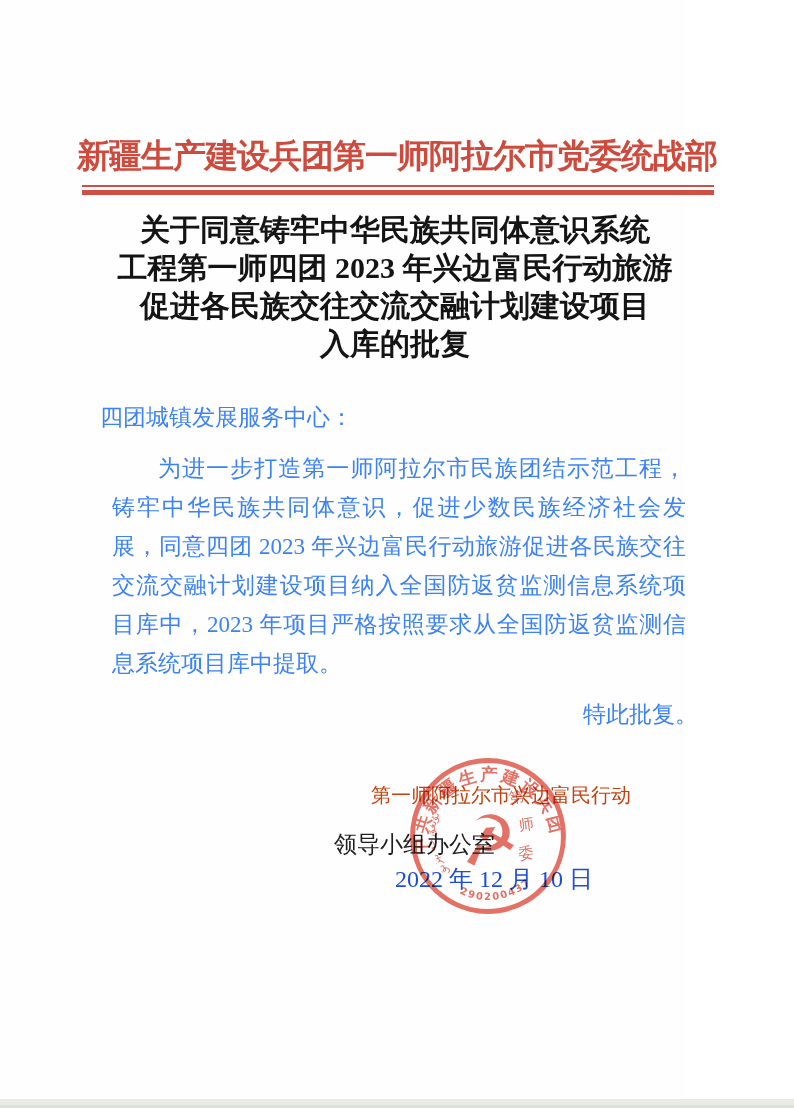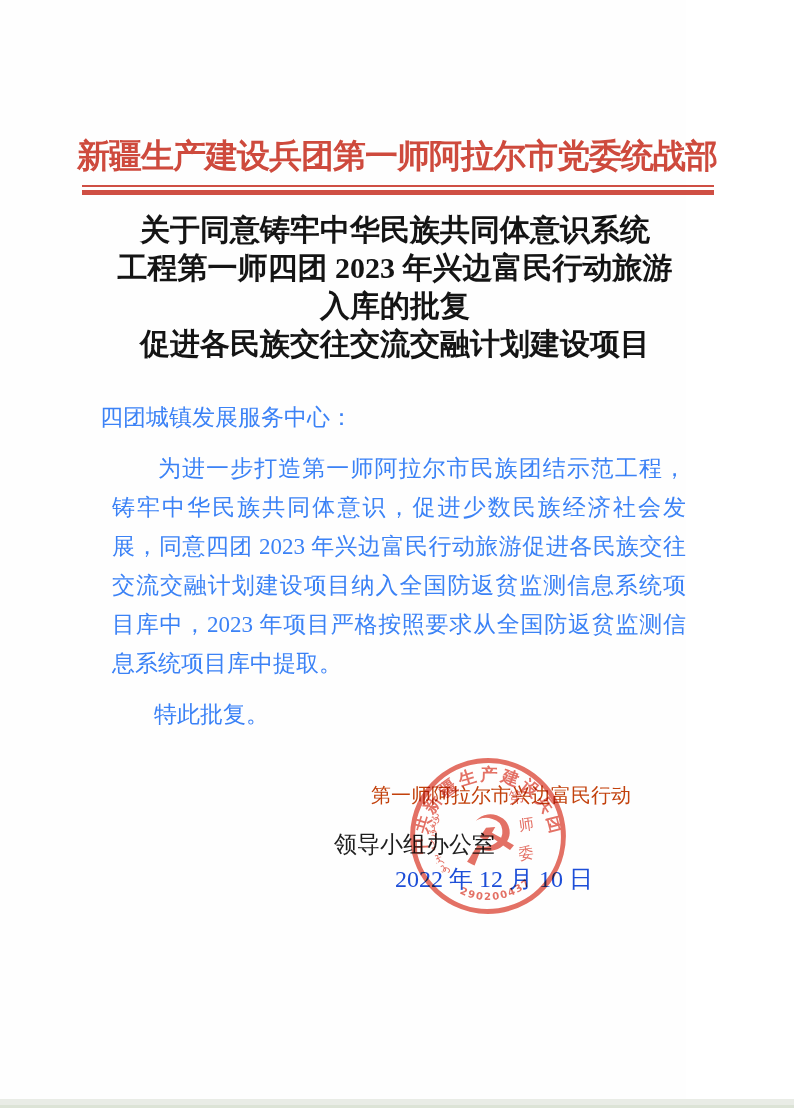--- a/index.html
+++ b/index.html
@@ -43,21 +43,21 @@
   .doc-body {
     position:absolute; top:398px; left:100px; width:598px;
     font-size:23px; line-height:39px;
     color:#3b82f6;
   }
   .salutation { white-space:nowrap; }
   .para {
     margin:12px; text-indent:2em;
     text-align:justify;
   }
-  .closing { margin:8px; text-indent:2em; }
+  .closing { margin:0; text-indent:2em;text-align:right; }
   
   .sig-line1 {
     position:absolute; top:782px; left:348px; width:306px;
     text-align:center; font-size:20px; color:#c2410c;
     white-space:nowrap;
   }
   .sig-line2 {
     position:absolute; top:829px; left:334px; width:306px;
     text-align:left; font-size:23px; color:#1d1d1d;
     white-space:nowrap;
@@ -91,22 +91,22 @@
 <div class="page">
 
   <div class="red-head">新疆生产建设兵团第一师阿拉尔市党委统战部</div>
 
   <div class="rule-thin"></div>
   <div class="rule-thick"></div>
 
   <div class="doc-title">
     <div class="t-line">关于同意铸牢中华民族共同体意识系统</div>
     <div class="t-line">工程第一师四团 2023 年兴边富民行动旅游</div>
+    <div class="t-line">促进各民族交往交流交融计划建设项目</div>
     <div class="t-line">入库的批复</div>
-    <div class="t-line">促进各民族交往交流交融计划建设项目</div>
   </div>
 
   <div class="doc-body">
     <div class="salutation">四团城镇发展服务中心：</div>
     <p class="para">为进一步打造第一师阿拉尔市民族团结示范工程，铸牢中华民族共同体意识，促进少数民族经济社会发展，同意四团 2023 年兴边富民行动旅游促进各民族交往交流交融计划建设项目纳入全国防返贫监测信息系统项目库中，2023 年项目严格按照要求从全国防返贫监测信息系统项目库中提取。</p>
     <p class="closing">特此批复。</p>
   </div>
 
   <div class="sig-line1">第一师阿拉尔市兴边富民行动</div>
   <div class="sig-line2">领导小组办公室</div>

